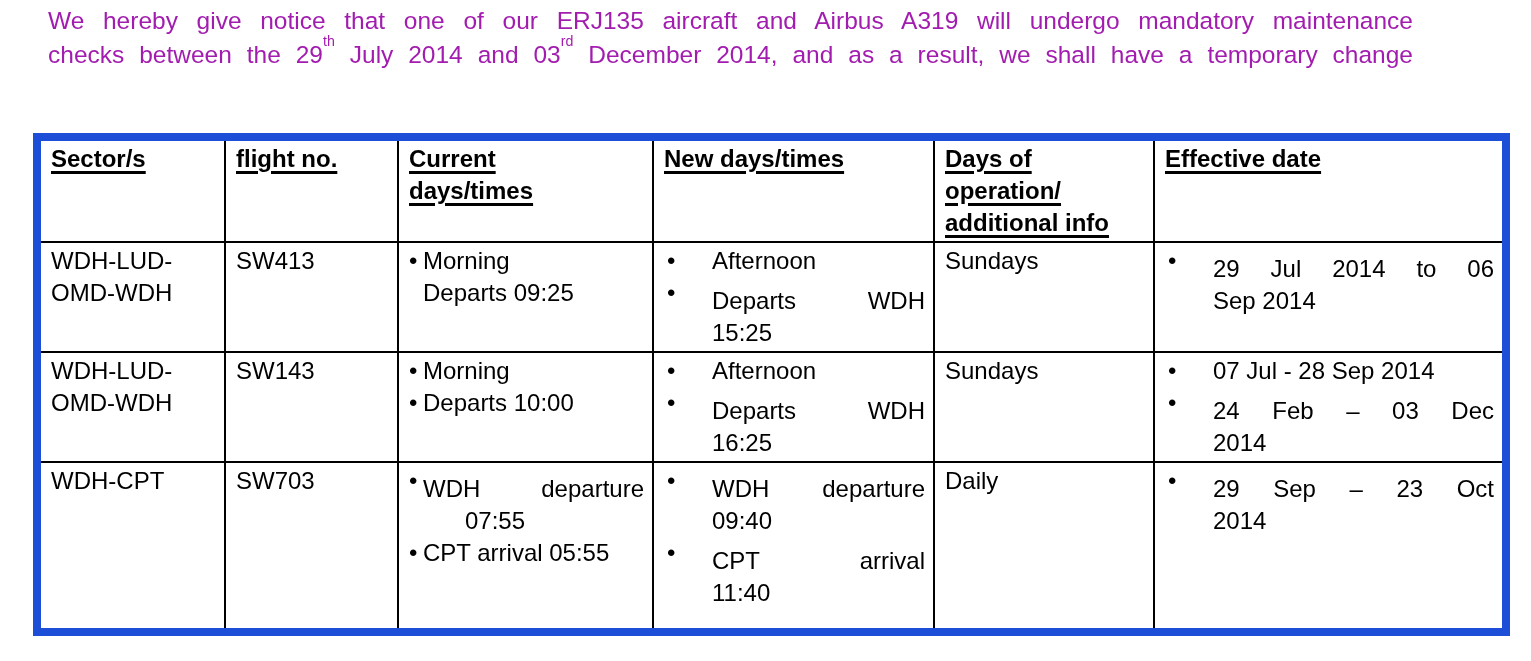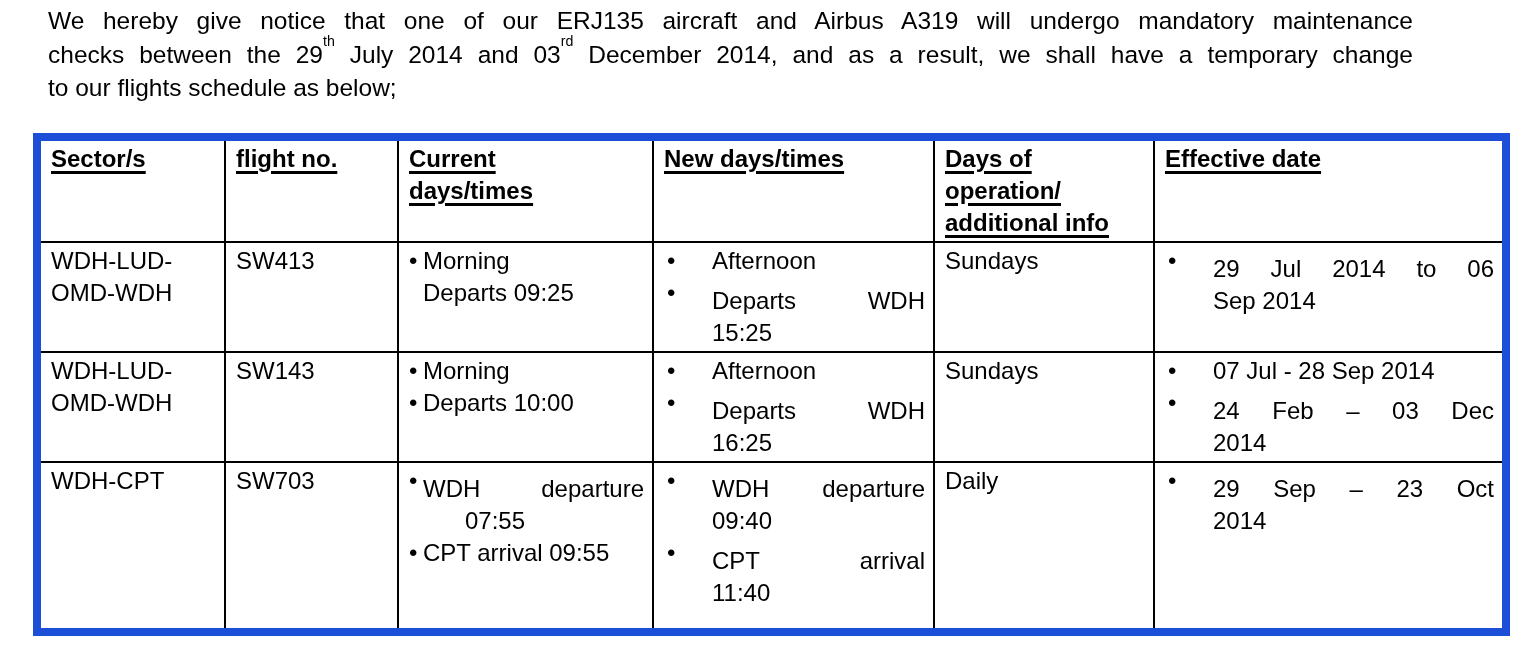--- a/index.html
+++ b/index.html
@@ -5,21 +5,21 @@
   html,body { margin:0; padding:0; background:#ffffff; }
   .page {
     position:relative; width:1531px; height:661px;
     background:#ffffff; color:#000;
     font-family:"Liberation Sans", sans-serif;
     overflow:hidden;
   }
   
   .intro {
     position:absolute; left:48px; top:4px; width:1365px;
-    font-size:24.5px; line-height:33.5px; color:#000000;
+    font-size:24.5px; line-height:33.5px; color:#a21caf;
   }
   .iline { white-space:normal; }
   .iline.just { text-align:justify; text-align-last:justify; }
   .ssup { font-size:58%; position:relative; top:-0.55em; line-height:0;margin-top:36px; }
   
   .ftable {
     position:absolute; left:33px; top:133px;
     border-collapse:collapse; table-layout:fixed; width:1469px;
     border:8px solid #1d4ed8;
     font-size:24px; line-height:32px;
@@ -53,21 +53,20 @@
   }
 </style>
 </head>
 <body>
 
 <div class="page">
 
   <div class="intro" id="intro">
       <div class="iline just"><span class="seg">We hereby give notice that one of our ERJ135 aircraft and Airbus A319 will undergo mandatory maintenance</span></div>
       <div class="iline just"><span class="seg">checks between the 29</span><sup class="ssup">th</sup><span class="seg"> July 2014 and 03</span><sup class="ssup">rd</sup><span class="seg"> December 2014, and as a result, we shall have a temporary change</span></div>
-      <div class="iline"><span class="seg">to our flights schedule as below;</span></div>
     </div>
 
   <table class="ftable">
     <colgroup>
       <col style="width:188px">
         <col style="width:173px">
         <col style="width:255px">
       <col style="width:281px">
         <col style="width:220px">
         <col style="width:352px">
@@ -210,21 +209,21 @@
             <div class="item">
               <span class="bul bul-tight">•</span>
               <div class="itext">
                 <div class="line jl">WDH departure</div>
                 <div class="line" style="margin-left: 42px;">07:55</div>
               </div>
             </div>
             <div class="item">
               <span class="bul bul-tight">•</span>
               <div class="itext">
-                <div class="line">CPT arrival 09:55</div>
+                <div class="line">CPT arrival 05:55</div>
               </div>
             </div>
           </td>
           <td class="c-new">
             <div class="item">
               <span class="bul bul-wide">•</span>
               <div class="itext">
                 <div class="line jl">WDH departure</div>
                 <div class="line">09:40</div>
               </div>

